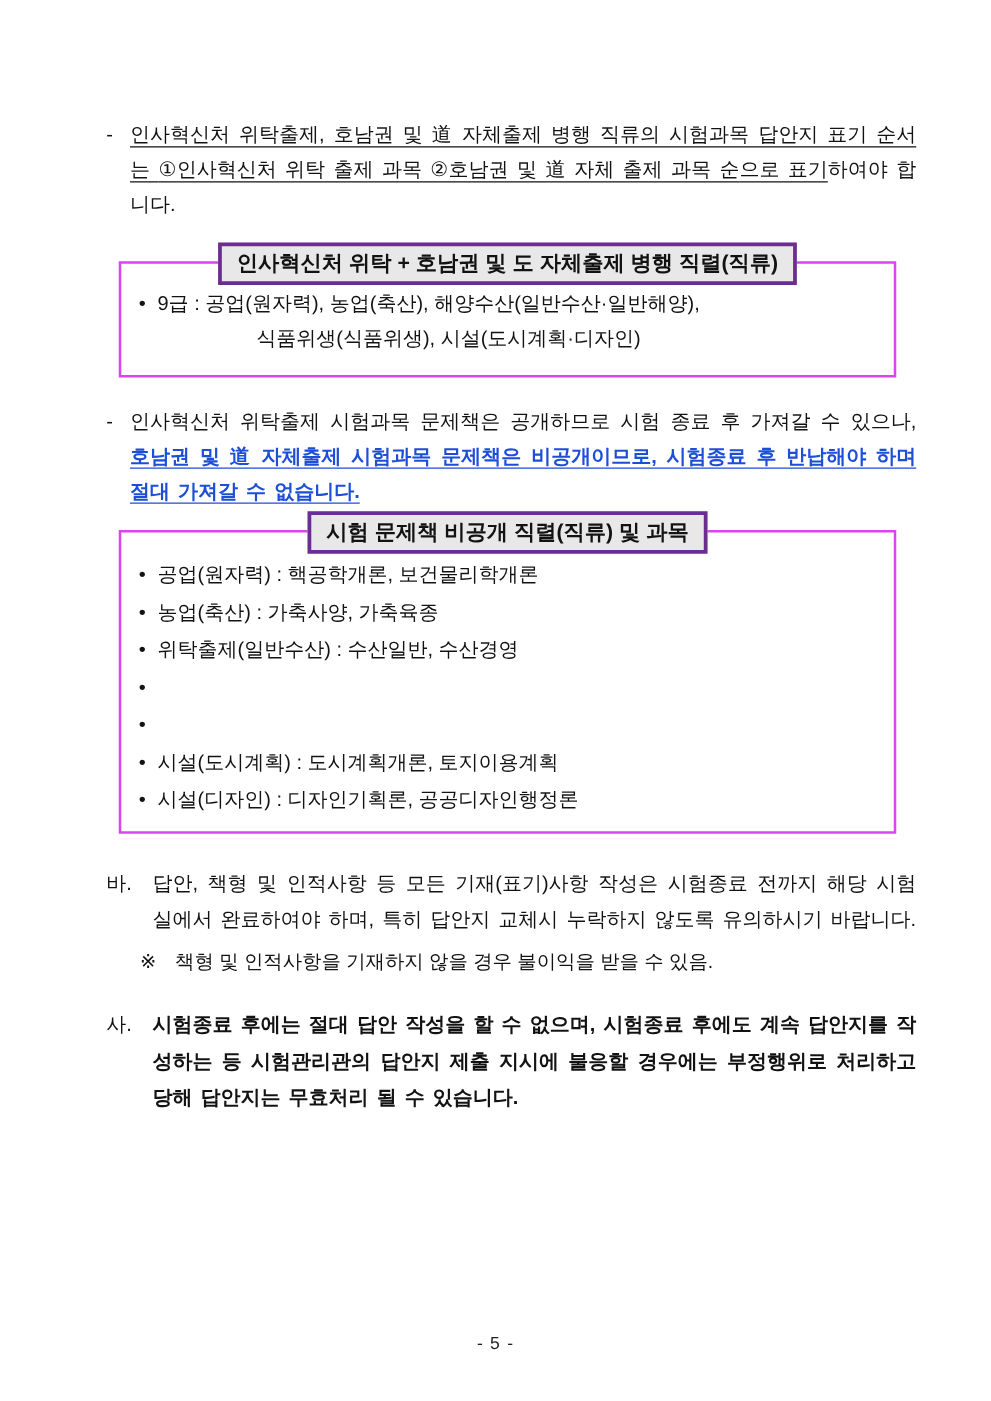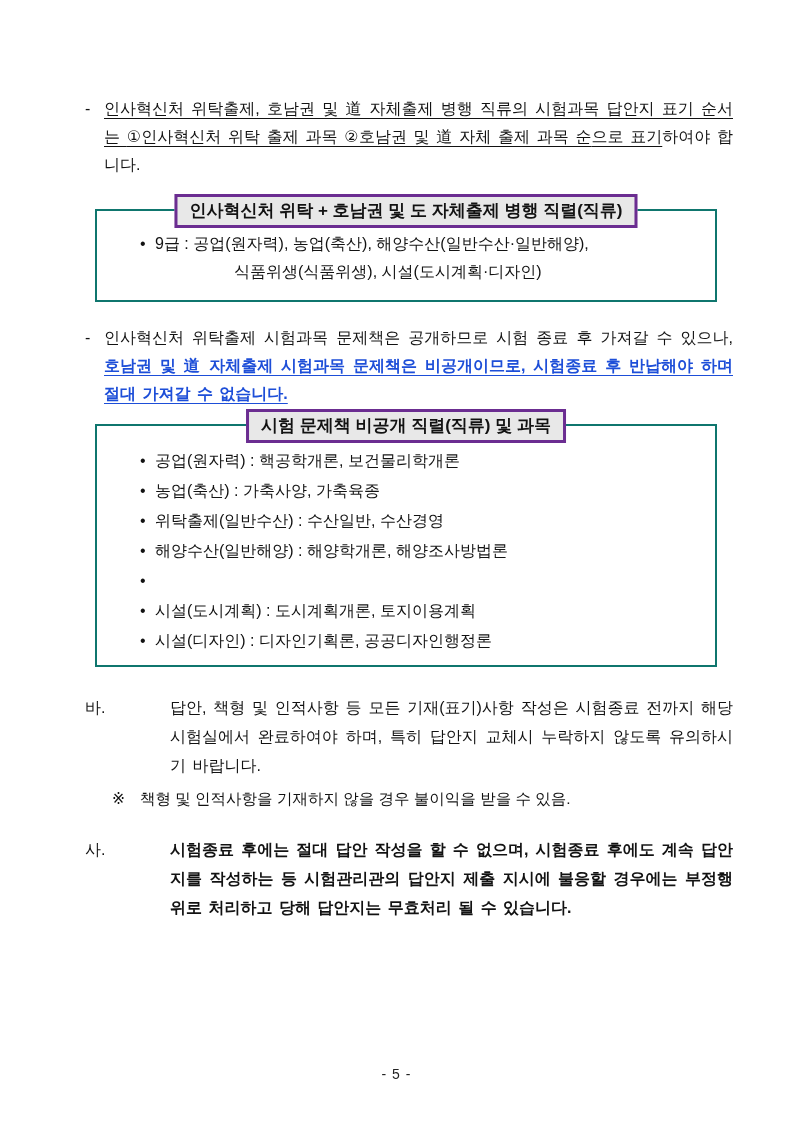--- a/index.html
+++ b/index.html
@@ -15,42 +15,42 @@
   .hang { display:flex; }
   .dash { flex:0 0 19px; }
   .ptext { flex:1 1 auto; text-align:justify; word-spacing:2px; }
 
   .u  { text-decoration:underline; text-underline-offset:4px; }
   .b  { font-weight:400; }
   .blue { color:#1d4ed8; font-weight:700; text-decoration:underline; text-underline-offset:4px; }
 
   
   .obox {
-    border:2px solid #0f766e; width:622px; margin-left:10px;
-    box-sizing:border-box; position:relative; background:#ffffff;padding-left:29px;
+    border:2px solid #d946ef; width:622px; margin-left:10px;
+    box-sizing:border-box; position:relative; background:#ffffff;
   }
   .box1 { margin-top:30px; }
   .box2 { margin-top:16px; }
   .obox-title {
     position:absolute; top:-17px; left:50%; transform:translateX(-50%);
     background:#e8e8e8; border:3px solid #6b2d91;
     padding:1px 12px; font-size:17px; font-weight:700;
     line-height:26px; white-space:nowrap; z-index:2;
   }
   .obox-body1 { padding:19px 16px 14px 14px; font-size:16px; line-height:28px; }
   .row { display:flex; }
   .bullet { flex:0 0 15px; }
   .b1l2 { padding-left:94px; }
   .obox-body2 { padding:20px 16px 9px 14px; font-size:16px; line-height:30px; }
 
   .para2 { margin-top:22px; }
 
   .label-para { display:flex; margin-top:26px; font-size:16px; line-height:29px; }
   .plabel { flex:0 0 37px; }
-  .lptext { flex:1 1 auto; text-align:justify; word-spacing:2px;margin-left:48px; }
+  .lptext { flex:1 1 auto; text-align:justify; word-spacing:2px; }
   .bold { font-weight:700; }
   .sa { margin-top:22px; }
 
   .note { display:flex; margin-left:27px; margin-top:4px; font-size:15.5px; line-height:29px; }
   .nmark { flex:0 0 28px; }
   .ntext { flex:1 1 auto; }
 
   .pagenum {
     position:absolute; left:0; right:0; top:1066px; text-align:center;
     font-size:14px; color:#222; letter-spacing:1px;
@@ -94,21 +94,20 @@
         <div class="row">
             <span class="bullet">•</span>
             <span>농업(축산) : 가축사양, 가축육종</span>
           </div>
         <div class="row">
             <span class="bullet">•</span>
             <span>위탁출제(일반수산) : 수산일반, 수산경영</span>
           </div>
         <div class="row">
             <span class="bullet">•</span>
-            <span>해양수산(일반해양) : 해양학개론, 해양조사방법론</span>
           </div>
         <div class="row">
             <span class="bullet">•</span>
           </div>
         <div class="row">
             <span class="bullet">•</span>
             <span>시설(도시계획) : 도시계획개론, 토지이용계획</span>
           </div>
         <div class="row">
             <span class="bullet">•</span>

